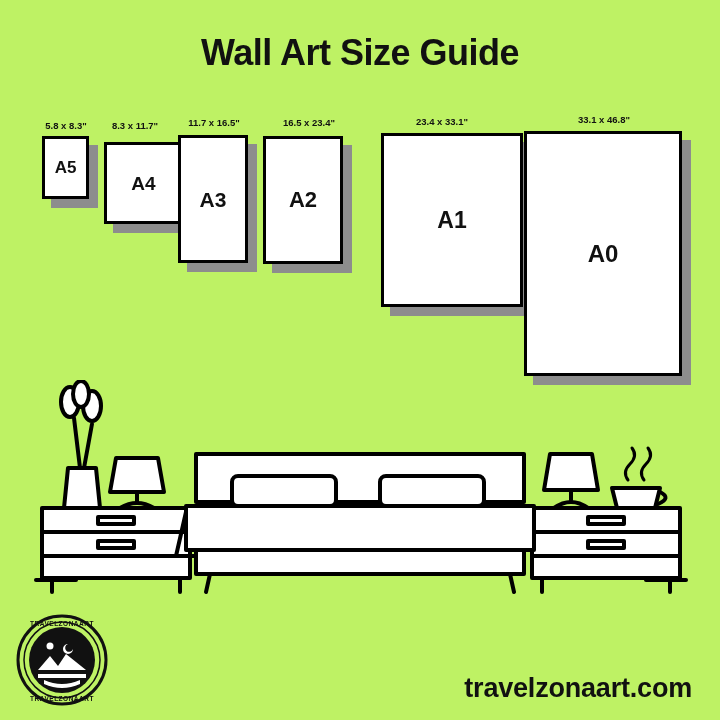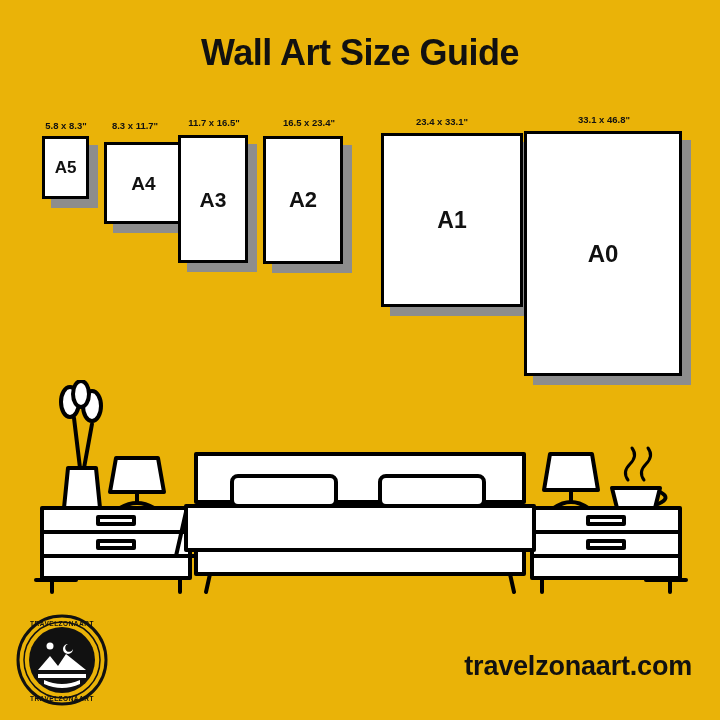--- a/index.html
+++ b/index.html
@@ -6,21 +6,21 @@
   html, body {
     margin: 0; padding: 0;
     width: 720px; height: 720px;
     background: #ffffff;
     font-family: "Liberation Sans", sans-serif;
     overflow: hidden;
   }
   #stage {
     position: relative;
     width: 720px; height: 720px;
-    background: #eab308;
+    background: #bef264;
   }
 
   
   .title {
     position: absolute;
     top: 32px; left: 0; width: 720px;
     text-align: center;
     font-size: 36px;
     font-weight: bold;
     letter-spacing: -0.5px;
@@ -61,21 +61,21 @@
     white-space: nowrap;
     text-align: center;
   }
 
   
   .scene { position: absolute; left: 0; top: 380px; width: 720px; height: 230px; }
 
   
   .footer-url {
     position: absolute;
-    right: 28px; bottom: 38px;
+    right: 28px; bottom: 16px;
     font-size: 27px;
     font-weight: bold;
     color: #111;
     letter-spacing: -0.2px;
   }
   .logo-wrap {
     position: absolute;
     left: 16px; bottom: 14px;
     width: 92px; height: 92px;
   }

